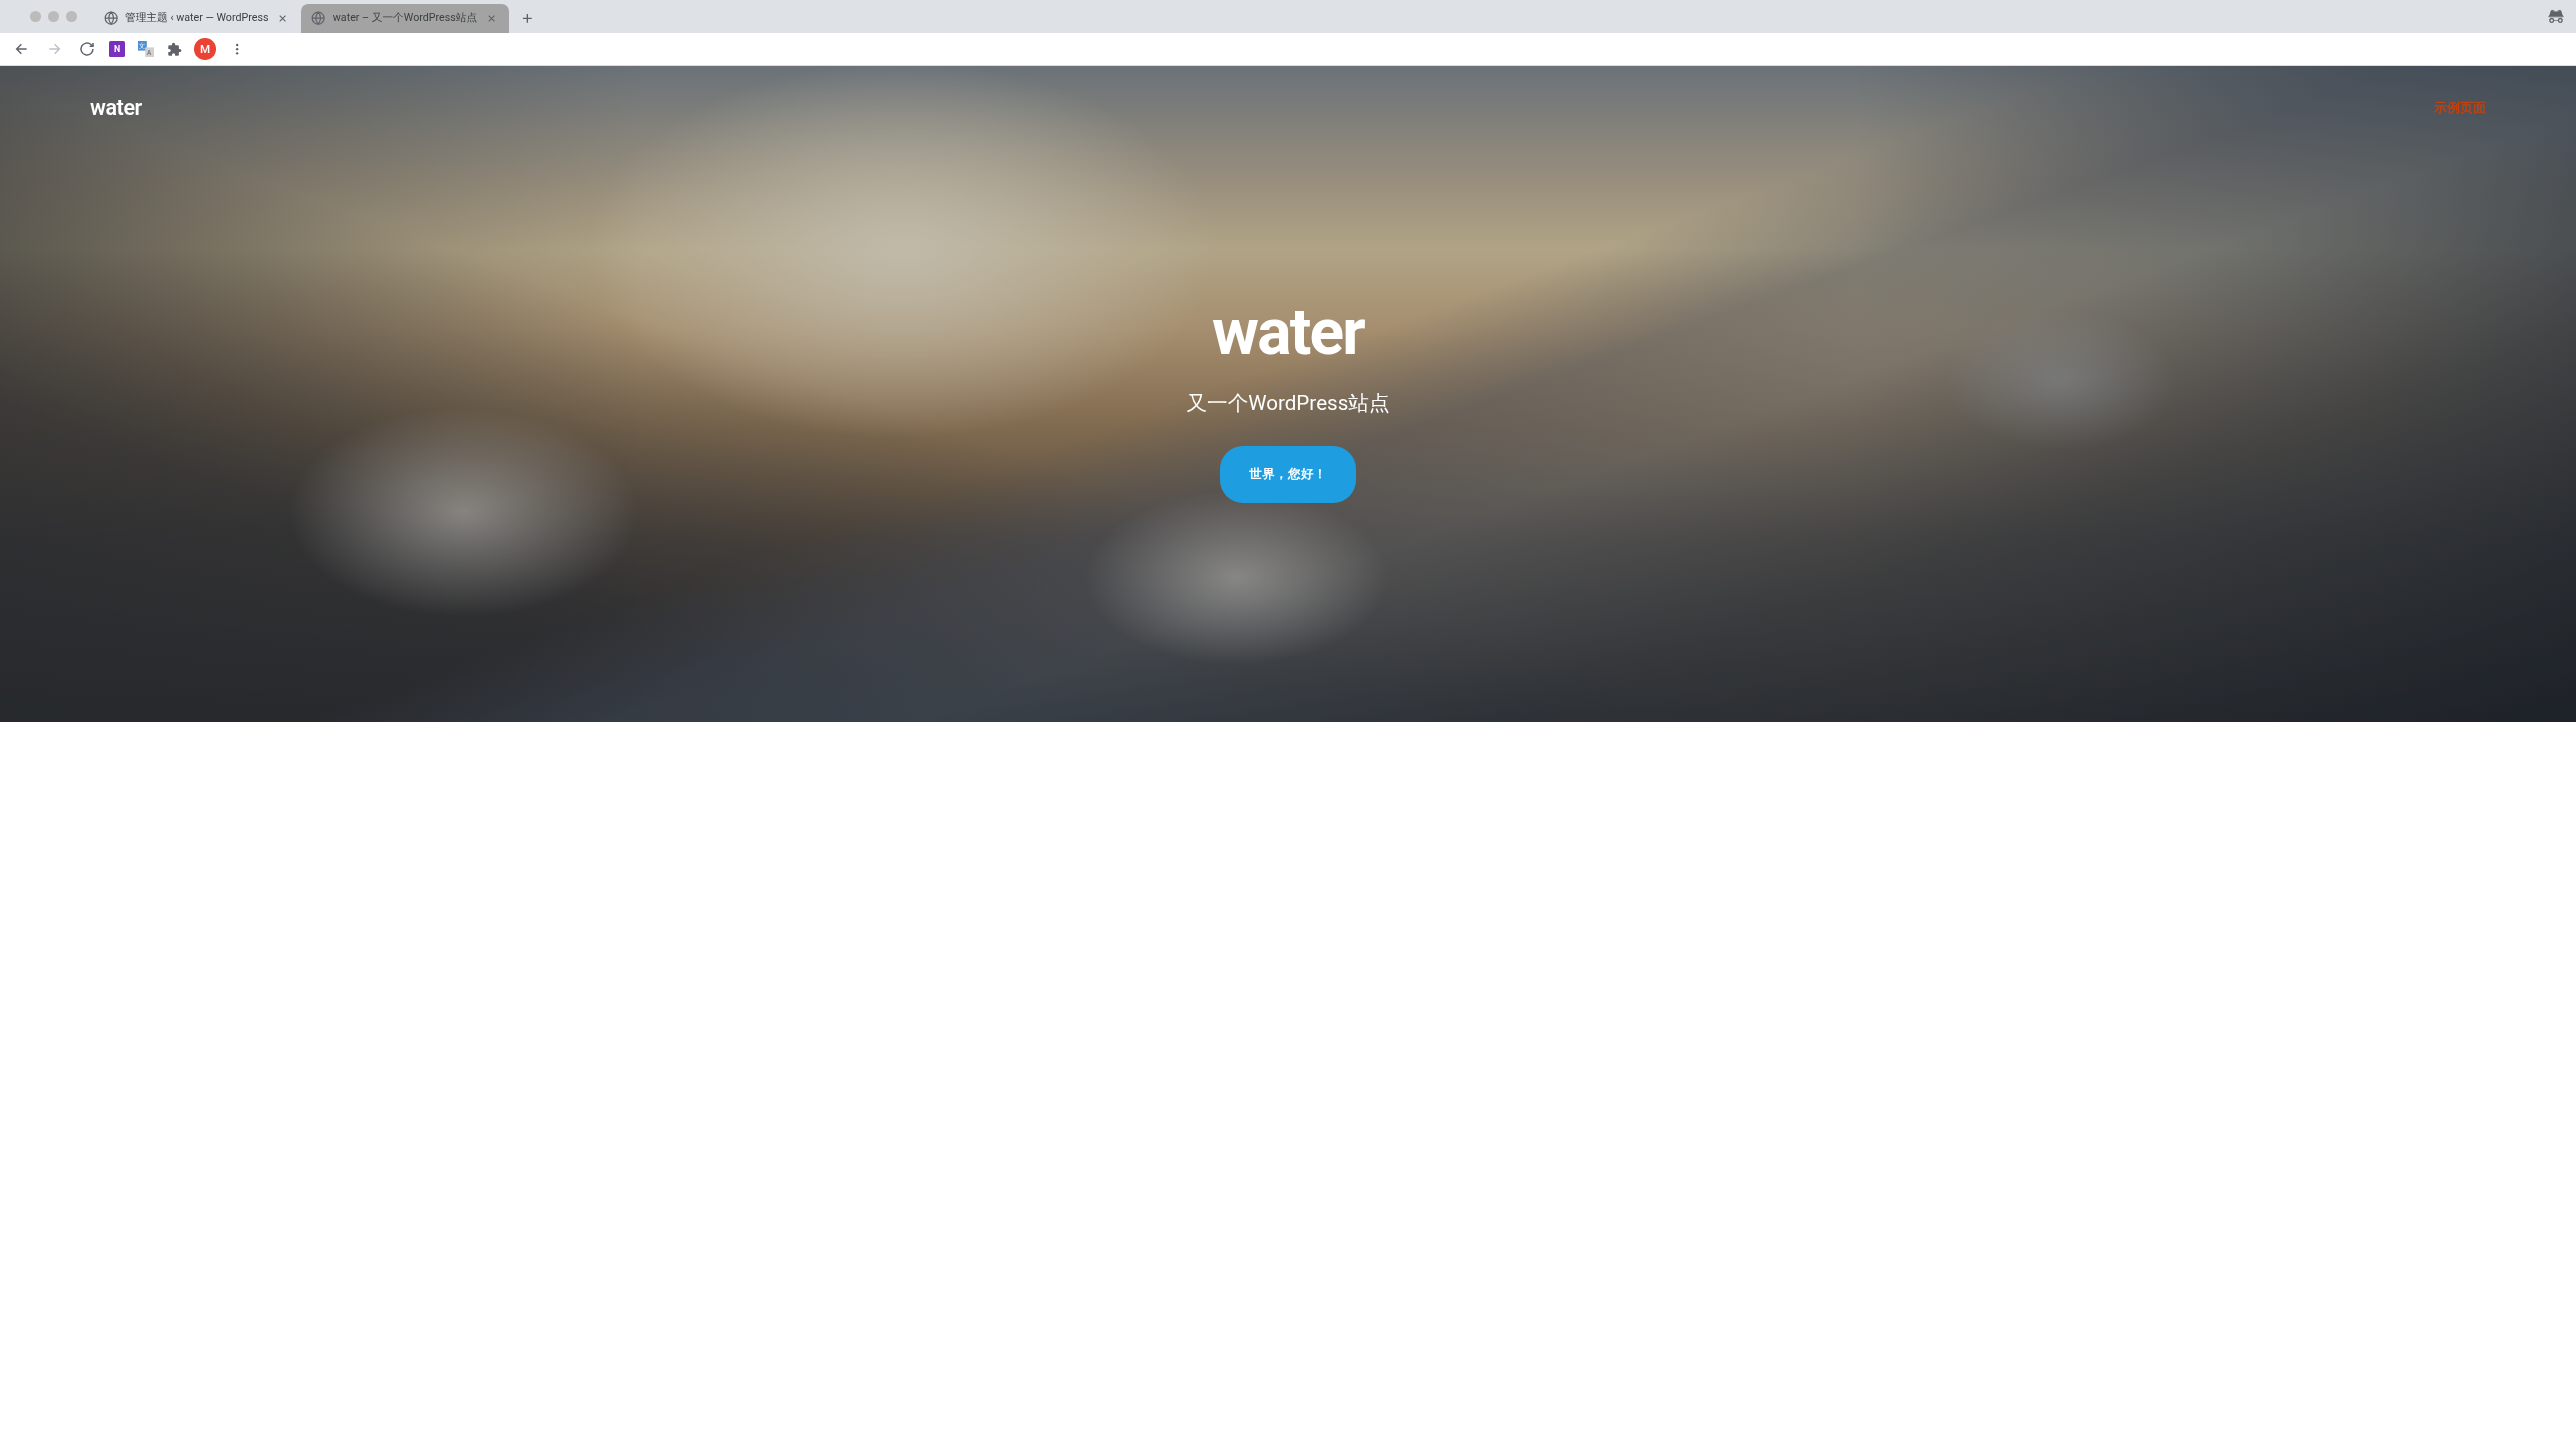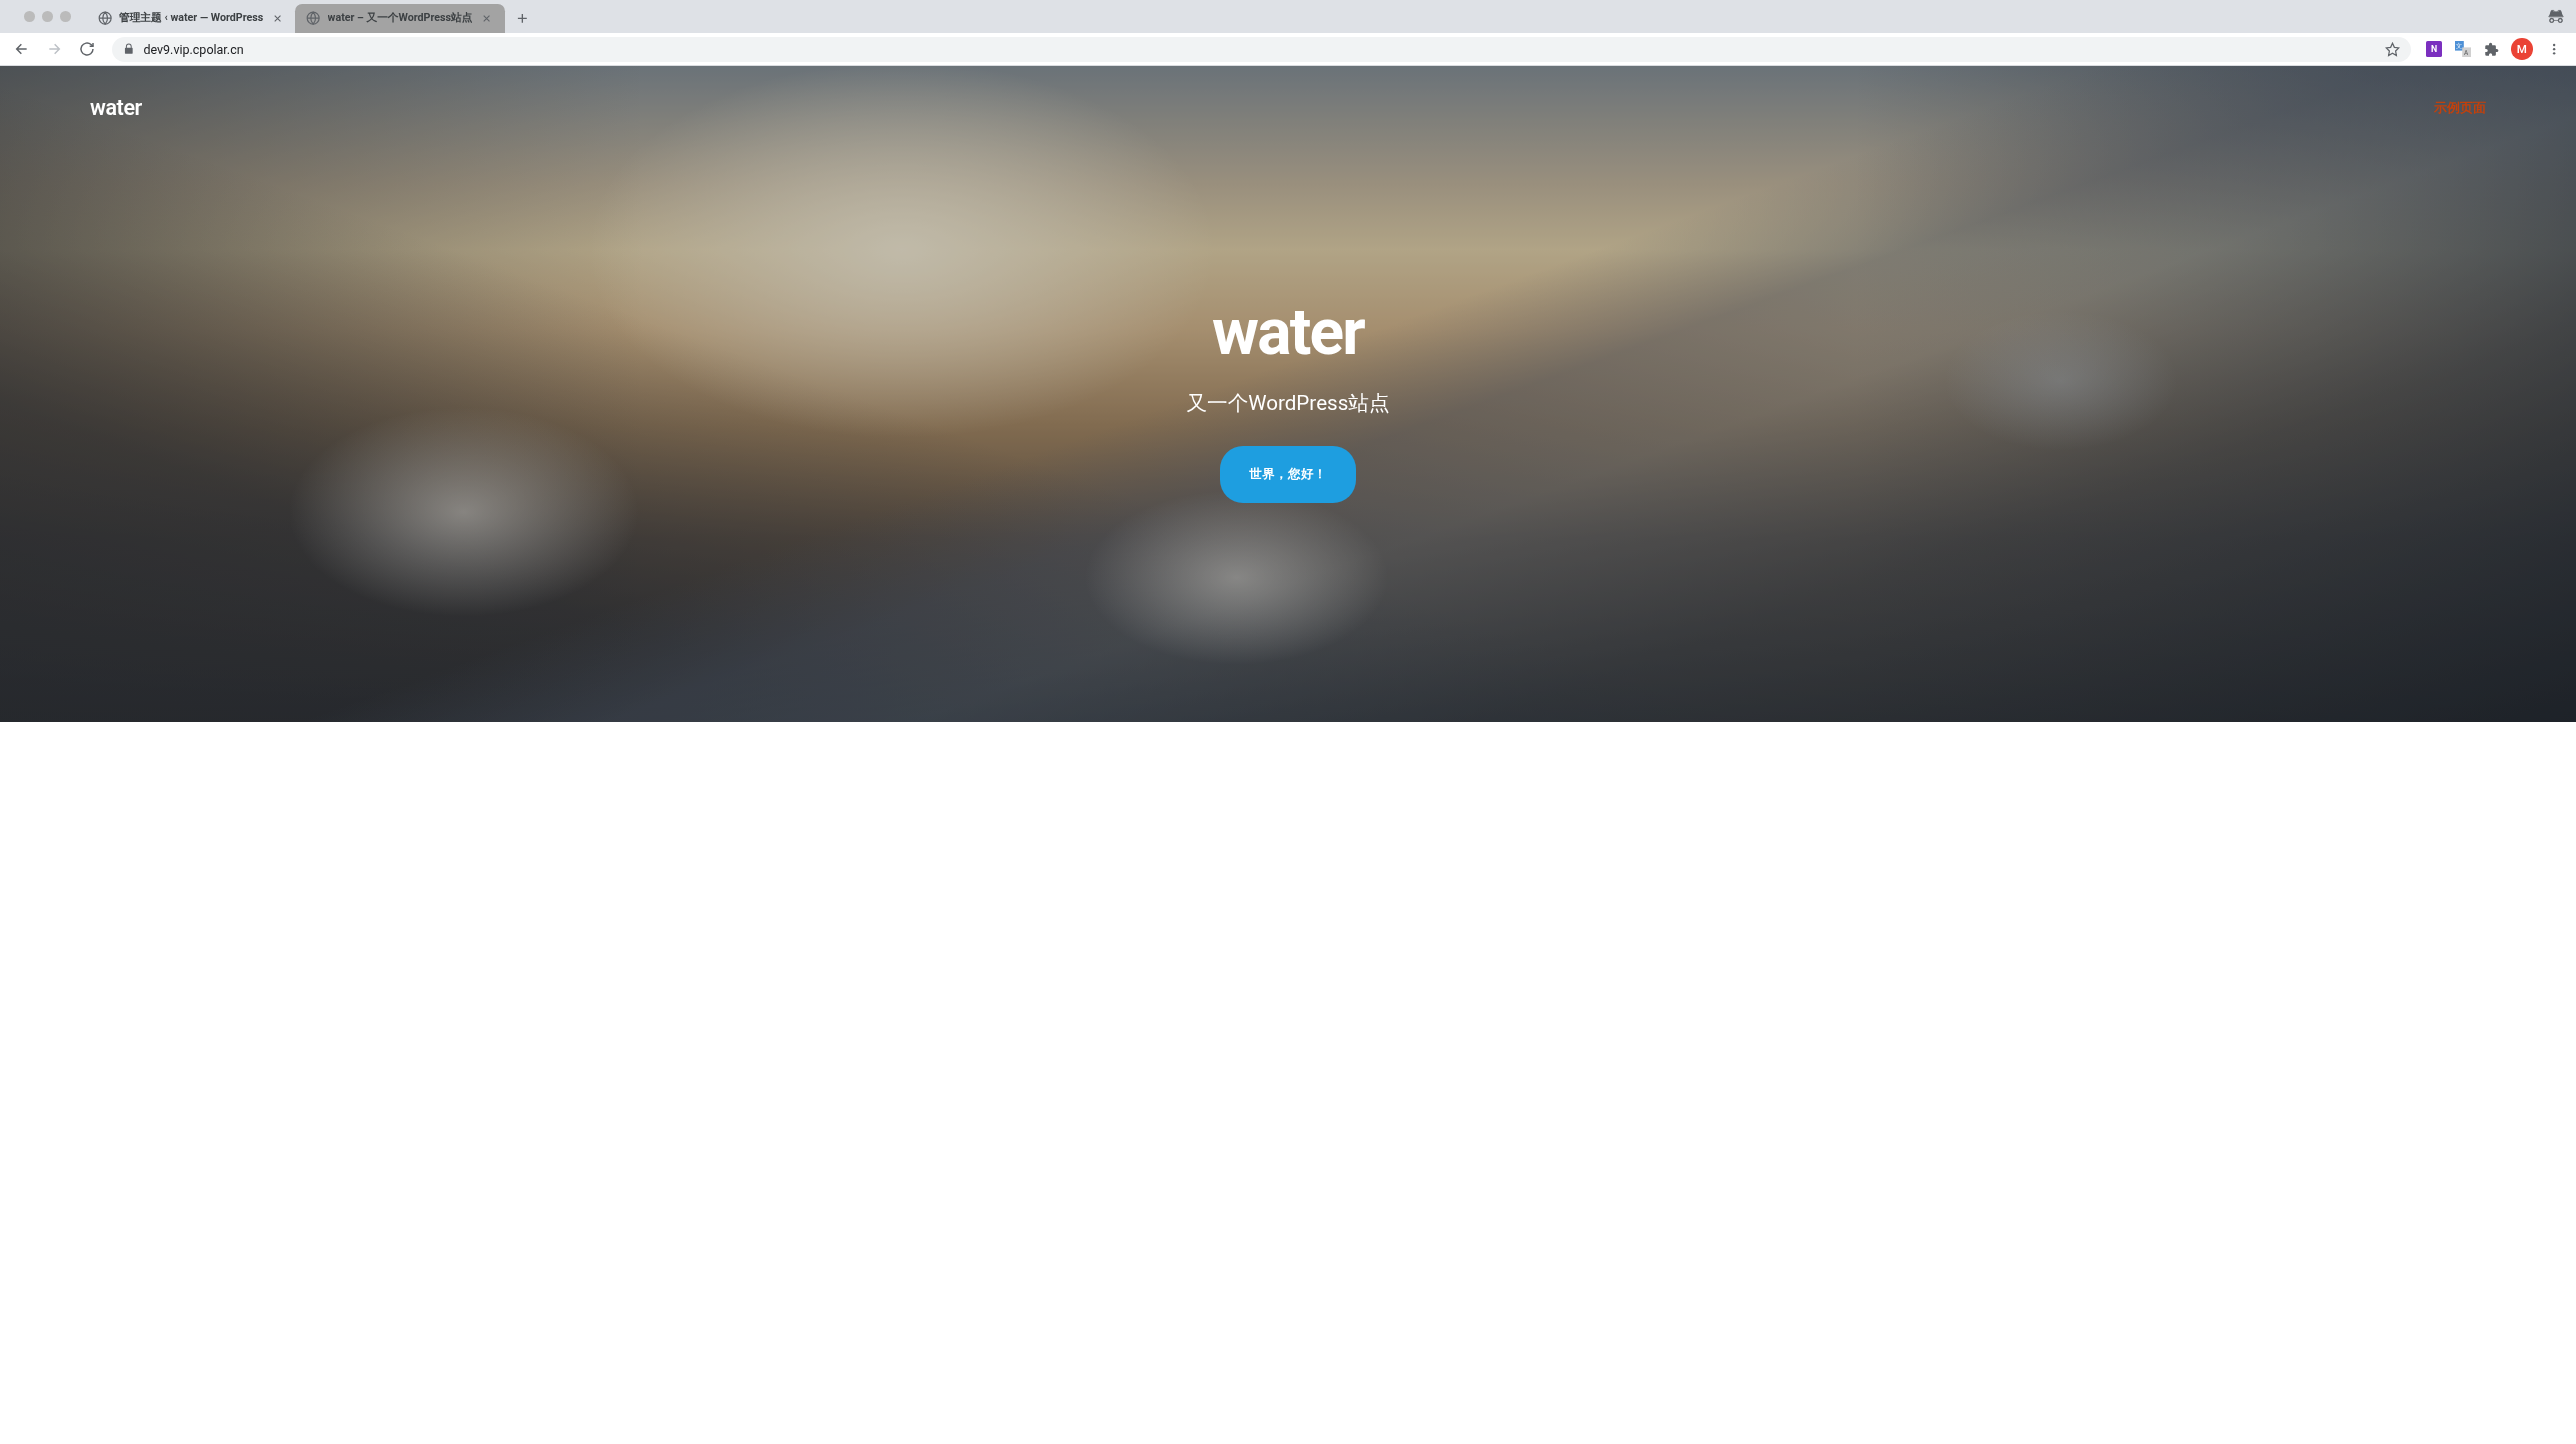--- a/index.html
+++ b/index.html
@@ -10,22 +10,21 @@
     body {
       font-family: -apple-system, BlinkMacSystemFont, "Segoe UI", Roboto, Helvetica, Arial, sans-serif;
       background: #fff;
       overflow: hidden;
     }
     .chrome-top {
       background: #dee1e6;
       height: 33px;
       display: flex;
       align-items: flex-end;
-      padding-left: 17px;
-      font-weight: bold;
+      padding-left: 23px;
     }
     .traffic-lights {
       display: flex;
       gap: 7.2px;
       align-items: center;
       padding: 0 9px 0 7.2px;
       height: 100%;
     }
     .traffic-light {
       width: 10.7px;
@@ -308,33 +307,20 @@
     <svg width="16" height="16" viewBox="0 0 24 24" fill="none" stroke="#bdc1c6" stroke-width="2.2">
         <path d="M5 12h14m-6-7l7 7-7 7"></path>
       </svg>
   </div>
   <div class="nav-btn">
     <svg width="16" height="16" viewBox="0 0 24 24" fill="none" stroke="#5f6368" stroke-width="2.2">
         <path d="M21 12a9 9 0 11-3-6.7L21 8"></path>
         <path d="M21 3v5h-5"></path>
       </svg>
   </div>
-  <div class="address-bar">
-    <span class="lock-icon">
-      <svg width="11.6" height="11.6" viewBox="0 0 24 24" fill="#5f6368">
-          <path d="M6 10V7a6 6 0 0112 0v3h1a1 1 0 011 1v10a1 1 0 01-1 1H5a1 1 0 01-1-1V11a1 1 0 011-1h1zm2 0h8V7a4 4 0 00-8 0v3z"></path>
-        </svg>
-    </span>
-    <span class="url-text"><span class="url-domain">dev9.vip.cpolar.cn</span></span>
-    <span>
-      <svg width="15" height="15" viewBox="0 0 24 24" fill="none" stroke="#5f6368" stroke-width="2">
-          <path d="M12 2l3 6.5 7 1-5 5 1.2 7L12 18l-6.2 3.5L7 14.5 2 9.5l7-1L12 2z"></path>
-        </svg>
-    </span>
-  </div>
   <div class="ext-icon">
     <svg width="16" height="16" viewBox="0 0 20 20">
         <rect width="20" height="20" rx="2" fill="#7b2fbf"></rect>
         <text x="10" y="14" font-size="11" fill="#fff" text-anchor="middle" font-weight="bold">N</text>
       </svg>
   </div>
   <div class="ext-icon">
     <svg width="16" height="16" viewBox="0 0 20 20">
         <rect width="11" height="12" fill="#4d90d6"></rect>
         <rect x="9" y="8" width="11" height="12" fill="#d0d0d0"></rect>

